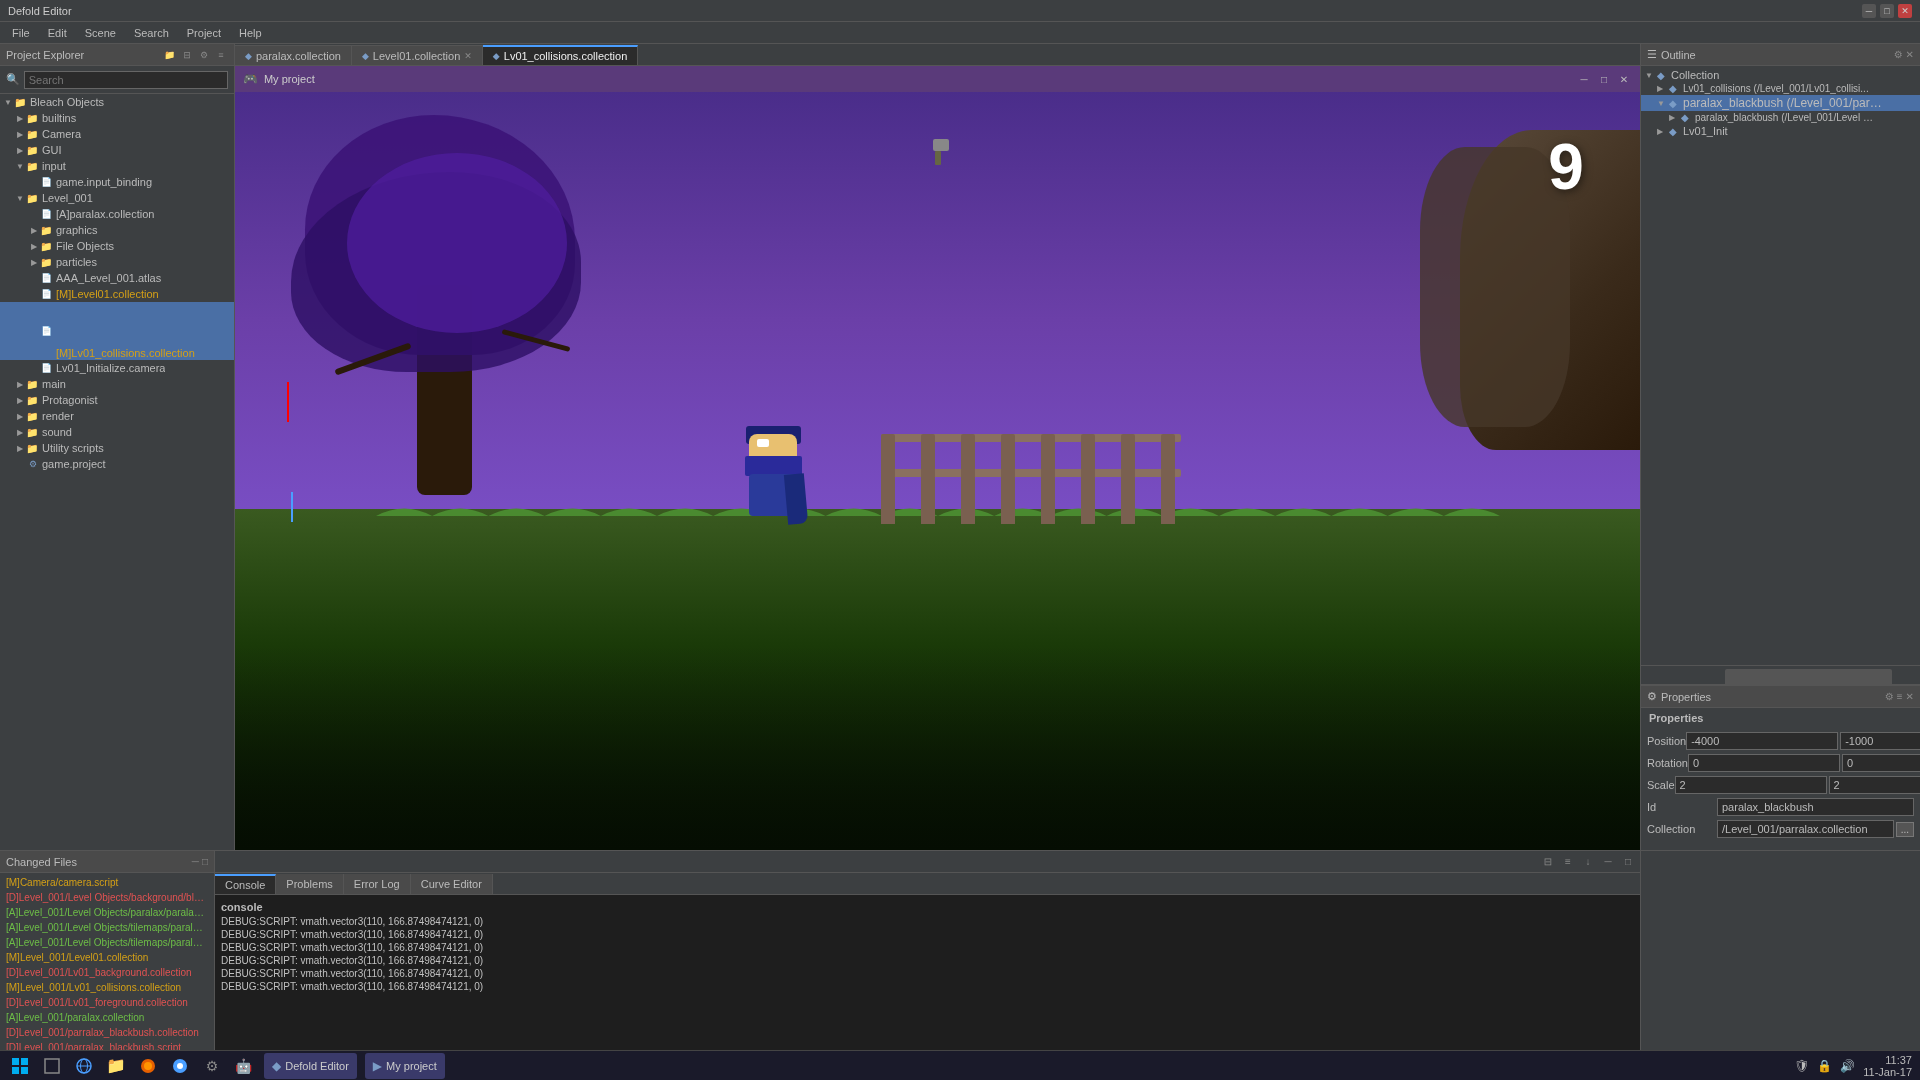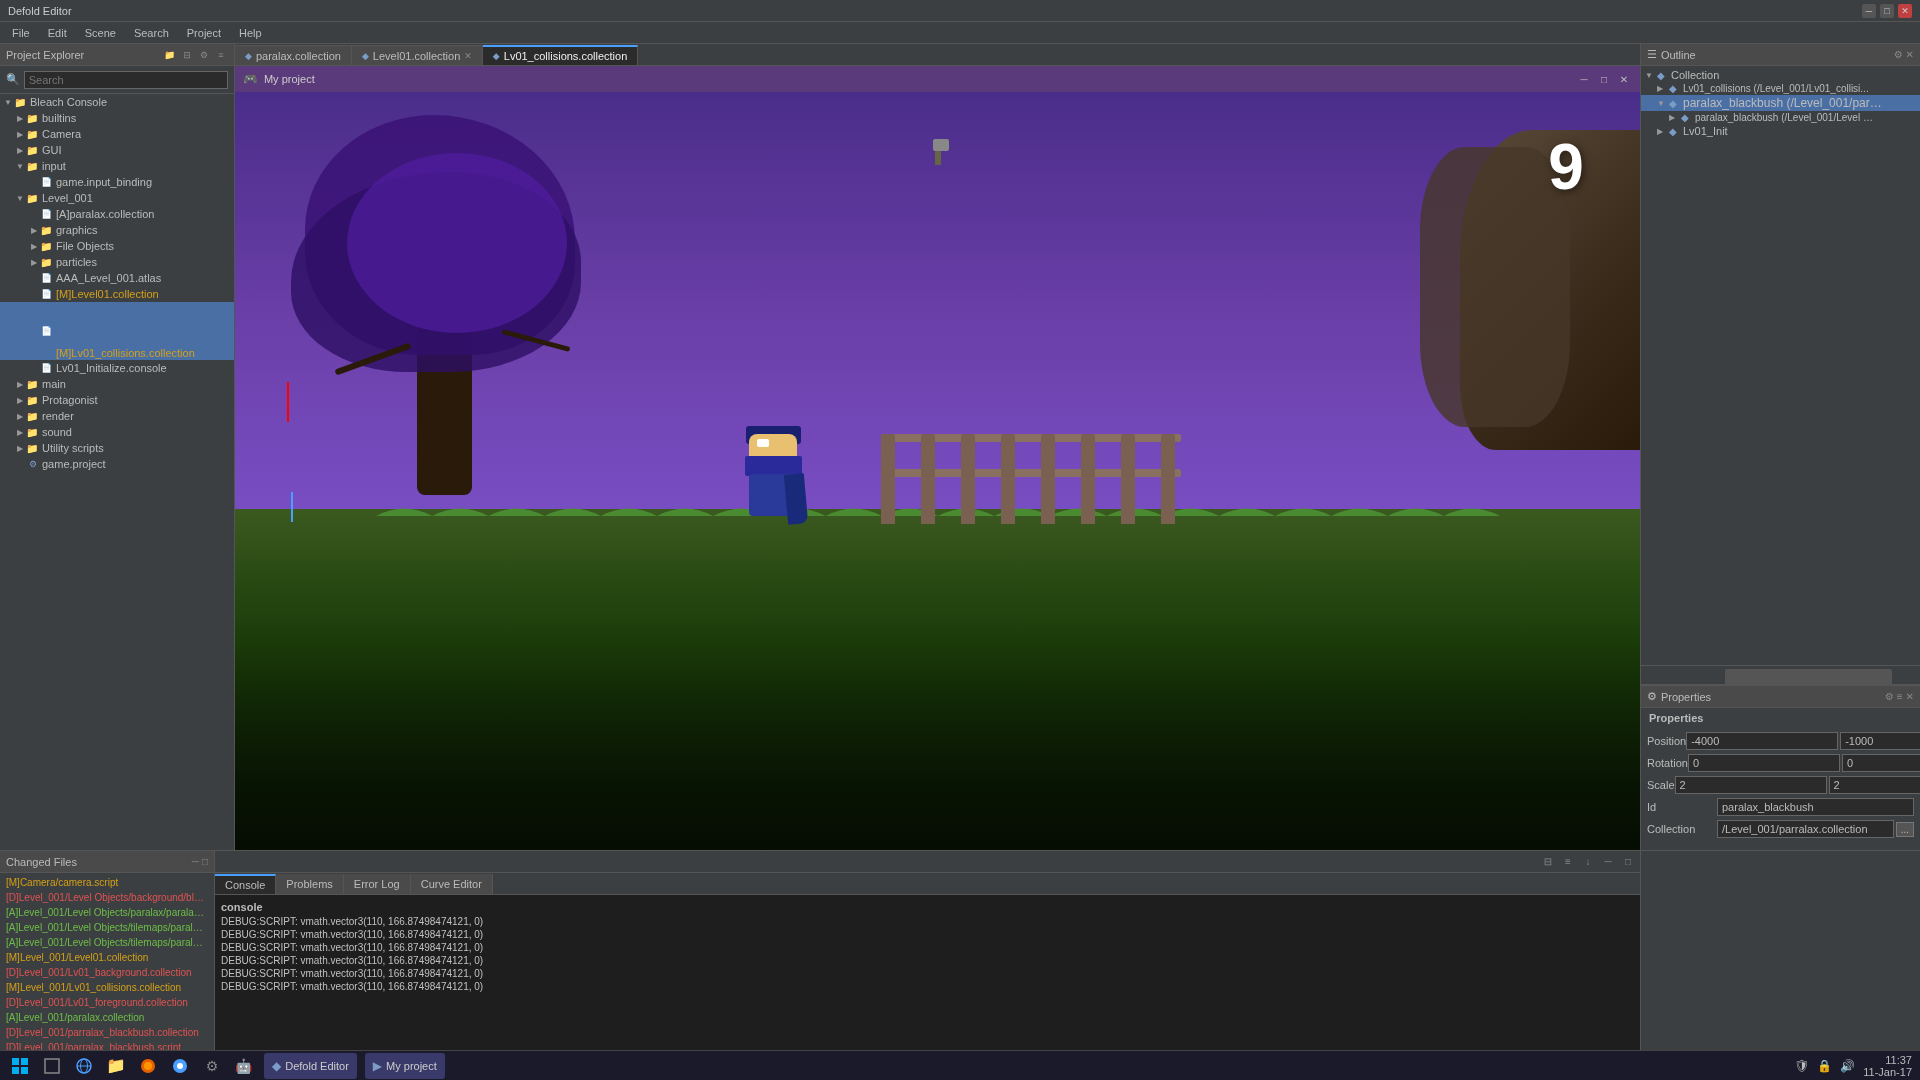--- a/index.html
+++ b/index.html
@@ -157,21 +157,21 @@
       <div id="search-bar">
         <span style="color:#888; font-size:11px;">🔍</span>
         <input type="text" style="flex: 1 1 0%; background: rgb(43, 43, 43); border: 1px solid rgb(102, 102, 102); color: rgb(187, 187, 187); padding: 2px 4px; font-size: 11px; outline: none;" placeholder="Search">
       </div>
 
       <div id="tree">
 
         <div class="tree-item" style="padding-left:2px;">
           <span class="tree-arrow">▼</span>
           <span class="tree-icon folder-icon">📁</span>
-          <span class="tree-label">Bleach Console</span>
+          <span class="tree-label">Bleach Objects</span>
         </div>
 
         <div class="tree-item" style="padding-left:14px;">
           <span class="tree-arrow">▶</span>
           <span class="tree-icon folder-icon">📁</span>
           <span class="tree-label">builtins</span>
         </div>
 
         <div class="tree-item" style="padding-left:14px;">
           <span class="tree-arrow">▶</span>
@@ -241,21 +241,21 @@
 
         <div class="tree-item selected" style="padding-left:28px;">
           <span class="tree-arrow" style="width:12px;"></span>
           <span class="tree-icon file-icon" style="color:#d4a017;">📄</span>
           <span class="tree-label" style="color:#d4a017;margin-top:44px;">[M]Lv01_collisions.collection</span>
         </div>
 
         <div class="tree-item" style="padding-left:28px;">
           <span class="tree-arrow" style="width:12px;"></span>
           <span class="tree-icon file-icon">📄</span>
-          <span class="tree-label">Lv01_Initialize.console</span>
+          <span class="tree-label">Lv01_Initialize.camera</span>
         </div>
 
         <div class="tree-item" style="padding-left:14px;">
           <span class="tree-arrow">▶</span>
           <span class="tree-icon folder-icon">📁</span>
           <span class="tree-label">main</span>
         </div>
 
         <div class="tree-item" style="padding-left:14px;">
           <span class="tree-arrow">▶</span>

